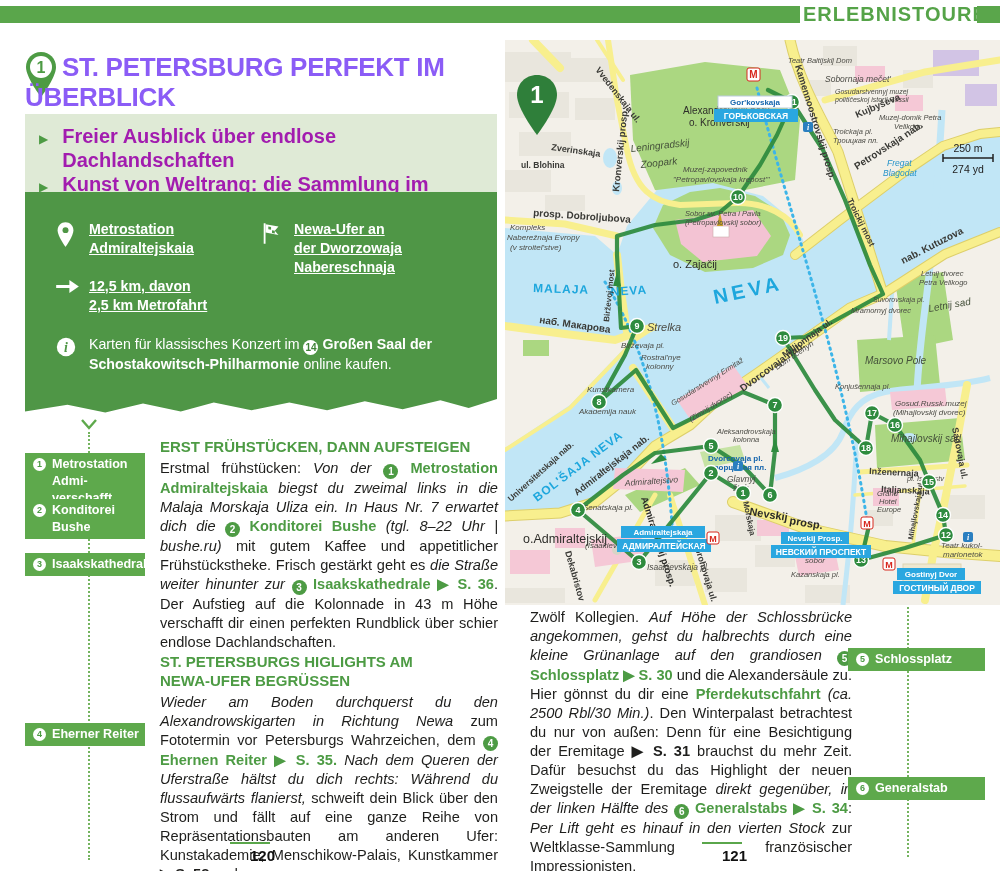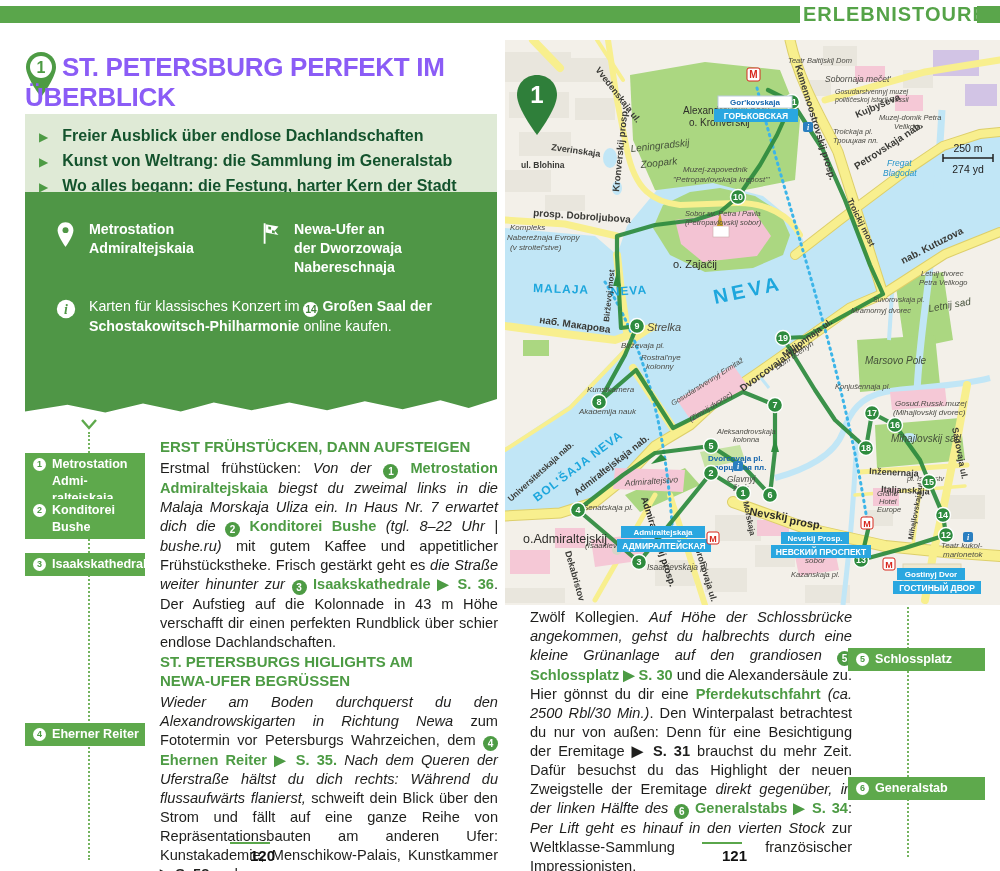--- a/index.html
+++ b/index.html
@@ -11,26 +11,26 @@
   .topbar{background:#5aa64b;height:17px;}
   .topbar-title{color:#55a348;font-weight:bold;font-size:20px;letter-spacing:1px;}
 
   
   .title-line{color:#8b5cf6;font-weight:bold;font-size:26px;letter-spacing:-0.3px;white-space:nowrap;}
 
   
   .hbox{background:#dfead6;padding:10px 14px 8px 14px;}
   .hl-row{display:flex;align-items:baseline;line-height:24px;}
   .hl-arrow{color:#4d9b44;font-size:12px;margin-right:14px;flex:none;}
-  .hl-text{color:#14532d;font-weight:bold;font-size:16px;}
+  .hl-text{color:#a21caf;font-weight:bold;font-size:20px;}
 
   
   .fbox{background:#4f9646;color:#fff;padding:28px 26px 0 30px;
         clip-path:polygon(0 0,100% 0,100% 92%,94% 96%,88% 92.5%,80% 96.5%,72% 93%,64% 97%,56% 93.5%,48% 97%,40% 93.5%,33% 97.5%,25% 94%,17% 98%,9% 94.5%,0 97.5%);}
-  .facts-grid{display:grid;grid-template-columns:205px 1fr;}
+  .facts-grid{display:grid;grid-template-columns:205px 1fr;text-decoration:underline;}
   .fact{display:flex;align-items:flex-start;}
   .fact-icon{width:34px;flex:none;padding-top:1px;}
   .fact-text{font-size:14.2px;font-weight:bold;line-height:19px;white-space:pre-line;}
   .fact-info{display:flex;margin-top:20px;align-items:flex-start;}
   .fact-info p{margin:0;font-size:14.2px;line-height:19.5px;}
   .badge-w{display:inline-block;width:15px;height:15px;border-radius:50%;background:#fff;color:#3f8238;
            font-size:10px;font-weight:bold;text-align:center;line-height:15px;vertical-align:-2px;}
 
   
   .dotline{border-left:2px dotted #74b45e;width:0;}
@@ -119,20 +119,28 @@
         </div>
         <div class="fact">
           <span class="fact-icon"><svg viewBox="0 0 26 26" width="24" height="25">
               <path d="M5 2v22" stroke="#fff" stroke-width="2"></path>
               <path d="M6 3l14 2.5-4 4.5 4 4.5L6 12z" fill="#fff"></path>
               <path d="M9 5.5l3 .5v3l-3-.5zM13 9.5l3 .5v3l-3-.5z" fill="#4f9646"></path>
             </svg></span>
           <span class="fact-text">Newa-Ufer an
 der Dworzowaja
 Nabereschnaja</span>
+        </div>
+        <div class="fact">
+          <span class="fact-icon"><svg viewBox="0 0 26 18" width="25" height="17">
+              <path d="M1 9h17" stroke="#fff" stroke-width="3.2"></path>
+              <path d="M15 2l10 7-10 7z" fill="#fff"></path>
+            </svg></span>
+          <span class="fact-text">12,5 km, davon
+2,5 km Metrofahrt</span>
         </div>
       </div>
     <div class="fact-info">
       <span class="fact-icon">
         <svg viewBox="0 0 24 24" width="22" height="22">
             <circle cx="12" cy="12" r="10" fill="#fff"></circle>
             <text x="12" y="17" text-anchor="middle" font-family="Liberation Serif,serif" font-size="15" font-weight="bold" font-style="italic" fill="#4f9646">i</text>
           </svg>
       </span>
       <p><span>Karten für klassisches Konzert im </span><span class="badge-w">14</span> <b>Großen Saal der Schostakowitsch-Philharmonie</b><span> online kaufen.</span></p>
@@ -488,21 +496,21 @@
     </g>
 
     <g transform="translate(10,35)">
       <path d="M22 0C10 0 2 9 2 20c0 14 20 40 20 40s20-26 20-40C42 9 34 0 22 0z" fill="#2f7f3a"></path>
       <text x="22" y="28" text-anchor="middle" font-size="24" font-weight="bold" fill="#fff">1</text>
     </g>
   </svg>
 <div class="side-item abs" style="left: 25px; top: 453px; width: 108px;">
       <span class="side-num">1</span>
       <span class="side-label">Metrostation Admi-
-raltejskaia</span>
+verschafft</span>
     </div>
     <div class="side-item abs" style="left: 25px; top: 499px; width: 108px;">
       <span class="side-num">2</span>
       <span class="side-label">Konditorei Bushe</span>
     </div>
     <div class="side-item abs" style="left: 25px; top: 553px; width: 108px;">
       <span class="side-num">3</span>
       <span class="side-label">Isaakskathedrale</span>
     </div>
     <div class="side-item abs" style="left: 25px; top: 723px; width: 108px;">

